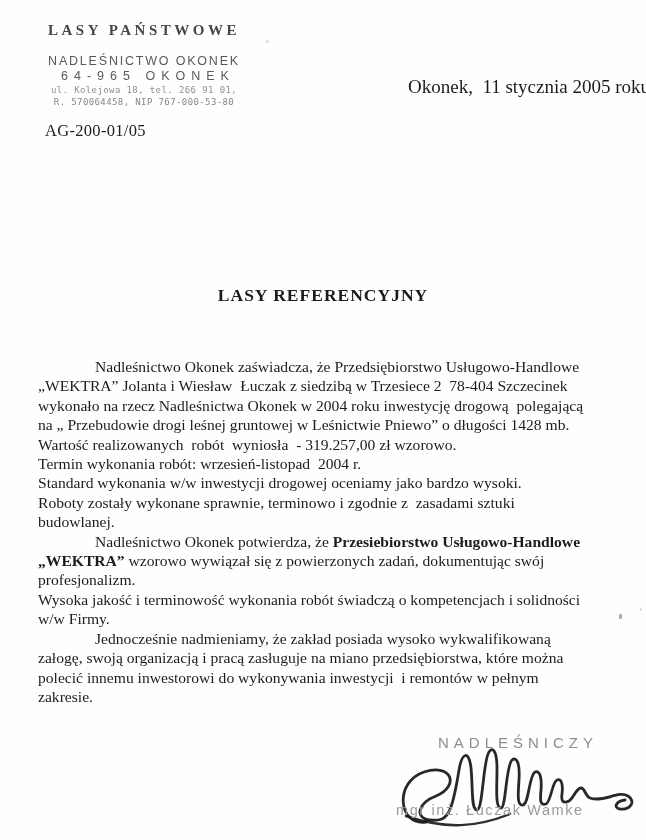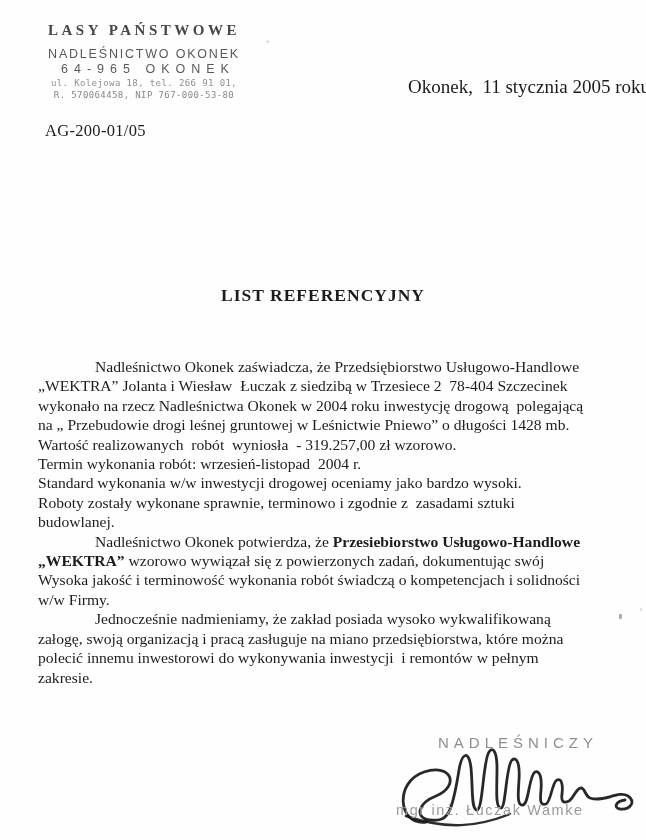--- a/index.html
+++ b/index.html
@@ -21,21 +21,21 @@
     text-align:center;
   }
   .lh1{
     font-family:"Liberation Serif", serif;
     font-weight:bold;font-size:15px;letter-spacing:3.5px;
     color:#474747;white-space:nowrap;
   }
   .lh2{
     font-family:"Liberation Sans", sans-serif;
     font-size:12.5px;letter-spacing:1.8px;color:#585858;
-    margin-top:8px;white-space:nowrap;
+    margin-top:15px;white-space:nowrap;
   }
   .lh3{
     font-family:"Liberation Sans", sans-serif;
     font-size:12.5px;letter-spacing:6px;color:#5a5a5a;
     margin-top:1px;margin-left:8px;white-space:nowrap;
   }
   .lh4,.lh5{
     font-family:"DejaVu Sans Mono", monospace;
     font-size:9px;letter-spacing:0.4px;color:#8f8f8f;
     margin-top:2px;white-space:nowrap;
@@ -97,34 +97,35 @@
     <div class="lh2">NADLEŚNICTWO OKONEK</div>
     <div class="lh3">64-965 OKONEK</div>
     <div class="lh4">ul. Kolejowa 18, tel. 266 91 01,</div>
     <div class="lh5">R. 570064458, NIP 767-000-53-80</div>
   </div>
 
   <div class="dateline">Okonek,  11 stycznia 2005 roku</div>
 
   <div class="reference">AG-200-01/05</div>
 
-  <div class="doc-title">LIST REFERENCYJNY</div>
+  <div class="doc-title">LASY REFERENCYJNY</div>
 
   <div class="body-text">
     <div class="ln indent">Nadleśnictwo Okonek zaświadcza, że Przedsiębiorstwo Usługowo-Handlowe</div>
     <div class="ln">„WEKTRA” Jolanta i Wiesław  Łuczak z siedzibą w Trzesiece 2  78-404 Szczecinek</div>
     <div class="ln">wykonało na rzecz Nadleśnictwa Okonek w 2004 roku inwestycję drogową  polegającą</div>
     <div class="ln">na „ Przebudowie drogi leśnej gruntowej w Leśnictwie Pniewo” o długości 1428 mb.</div>
     <div class="ln">Wartość realizowanych  robót  wyniosła  - 319.257,00 zł wzorowo.</div>
     <div class="ln">Termin wykonania robót: wrzesień-listopad  2004 r.</div>
     <div class="ln">Standard wykonania w/w inwestycji drogowej oceniamy jako bardzo wysoki.</div>
     <div class="ln">Roboty zostały wykonane sprawnie, terminowo i zgodnie z  zasadami sztuki</div>
     <div class="ln">budowlanej.</div>
     <div class="ln indent"><span>Nadleśnictwo Okonek potwierdza, że </span><b>Przesiebiorstwo Usługowo-Handlowe</b></div>
     <div class="ln"><b>„WEKTRA”</b><span> wzorowo wywiązał się z powierzonych zadań, dokumentując swój</span></div>
+    <div class="ln">profesjonalizm.</div>
     <div class="ln">Wysoka jakość i terminowość wykonania robót świadczą o kompetencjach i solidności</div>
     <div class="ln">w/w Firmy.</div>
     <div class="ln indent">Jednocześnie nadmieniamy, że zakład posiada wysoko wykwalifikowaną</div>
     <div class="ln">załogę, swoją organizacją i pracą zasługuje na miano przedsiębiorstwa, które można</div>
     <div class="ln">polecić innemu inwestorowi do wykonywania inwestycji  i remontów w pełnym</div>
     <div class="ln">zakresie.</div>
   </div>
 
   <div class="signature-block">
     <div class="sig-role">NADLEŚNICZY</div>

